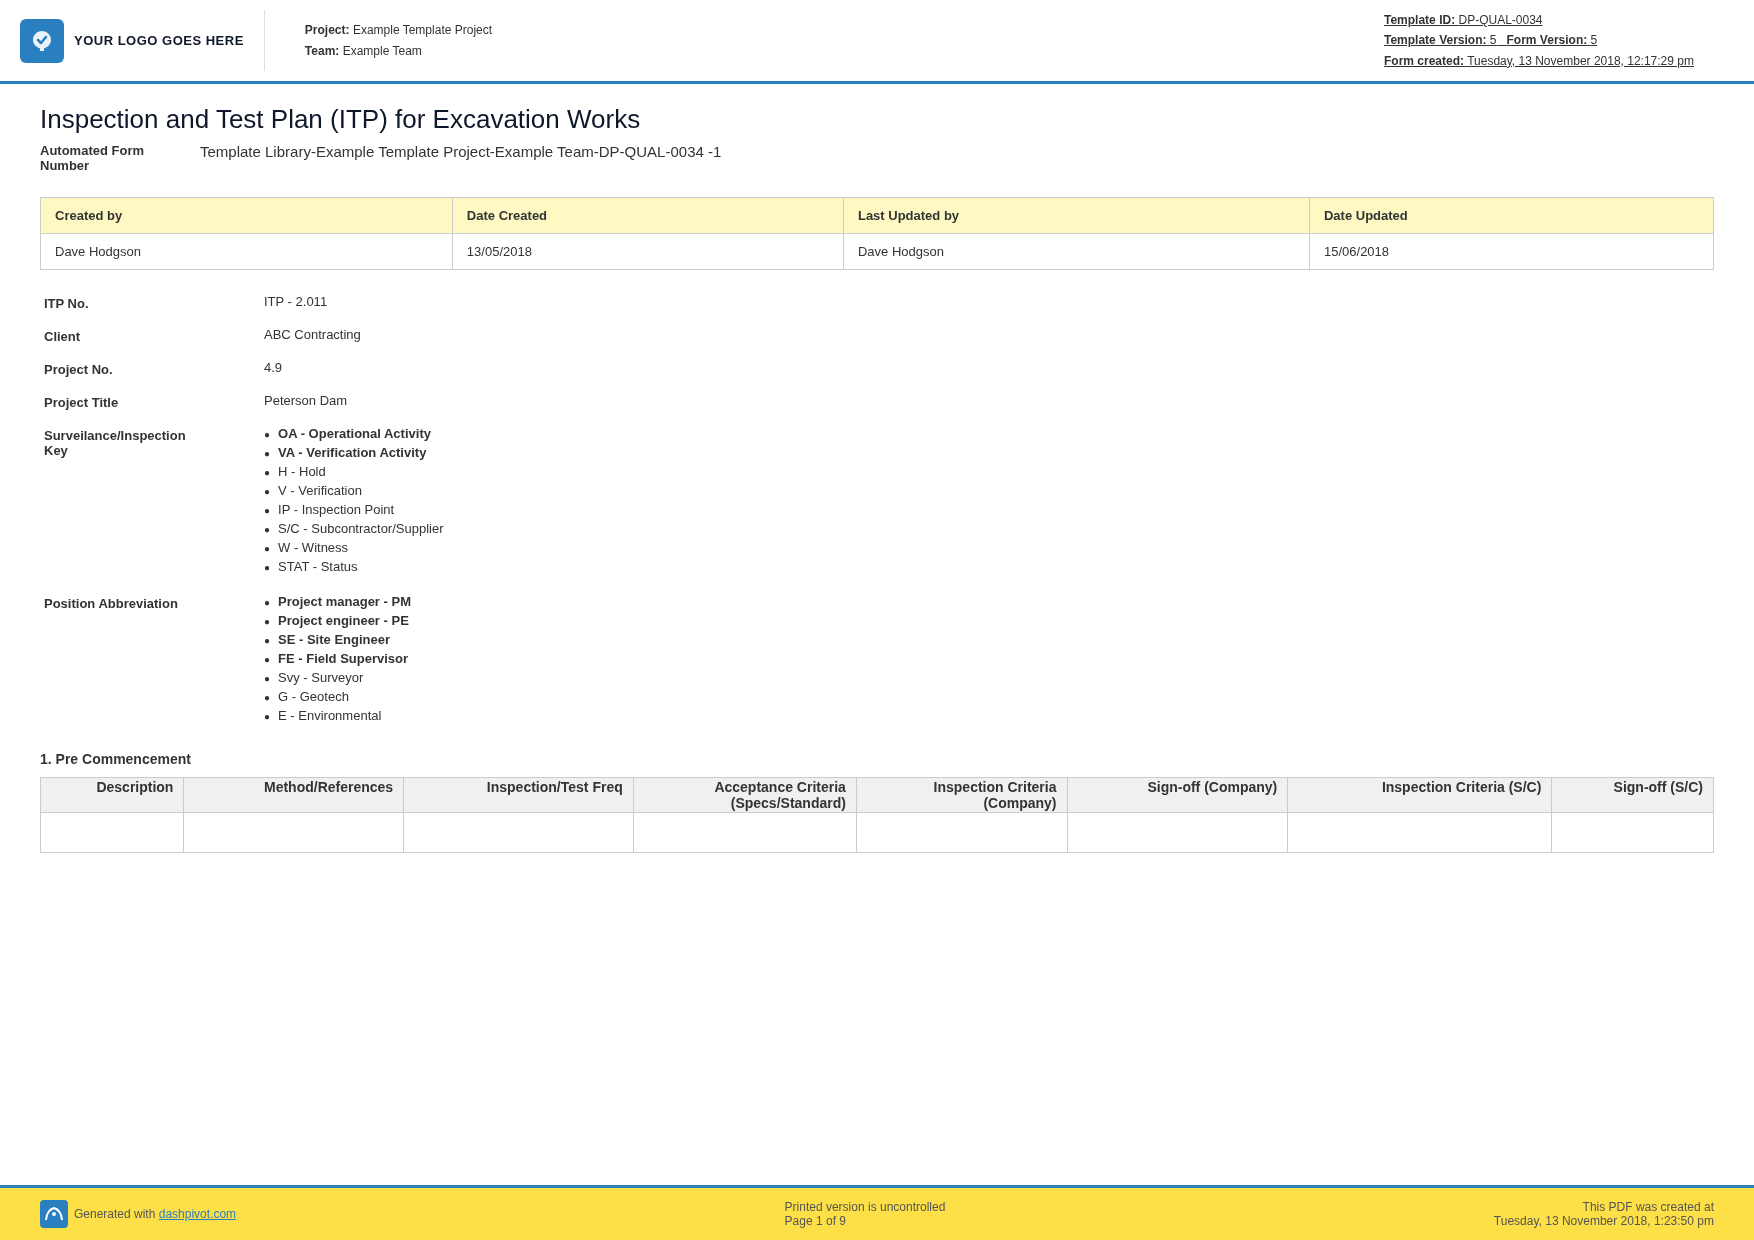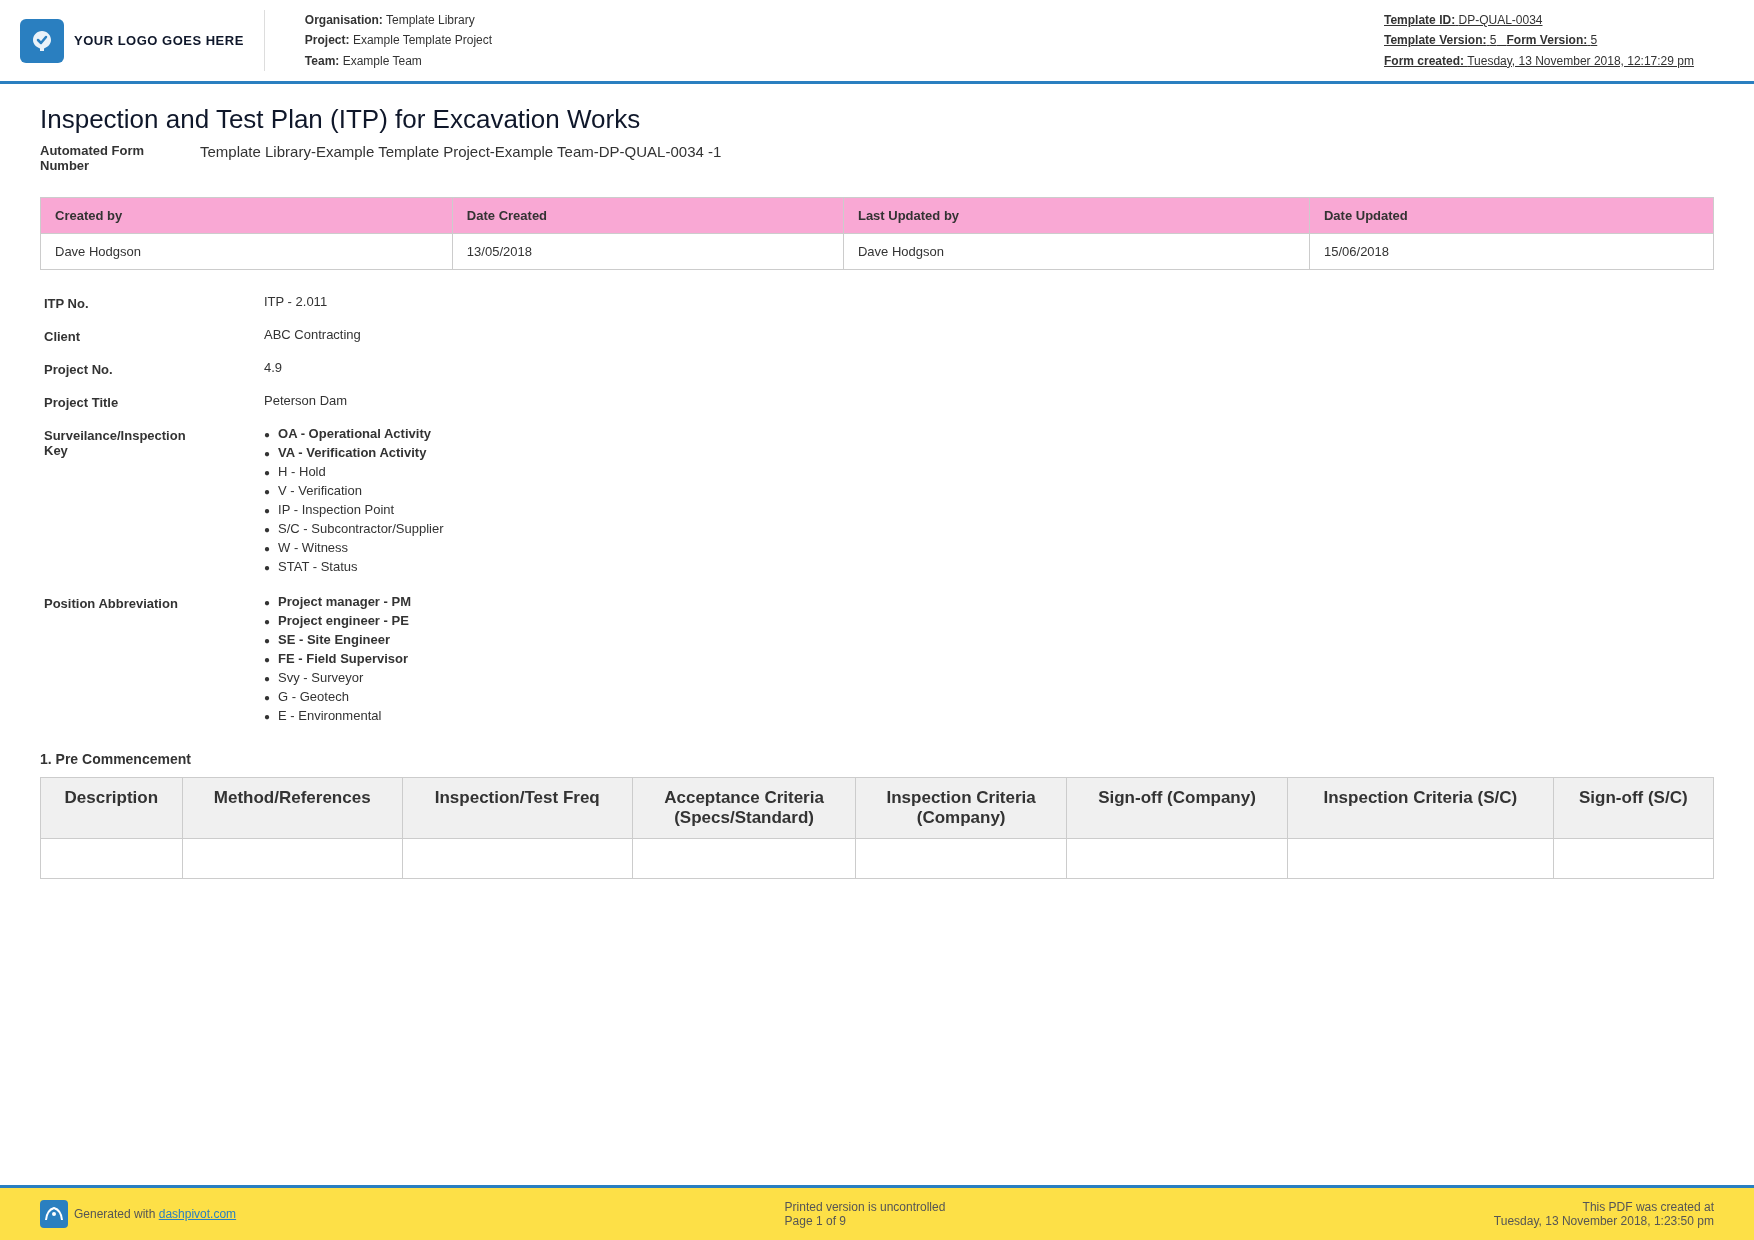--- a/index.html
+++ b/index.html
@@ -96,21 +96,21 @@
     }
 
     
     .info-table {
       width: 100%;
       border-collapse: collapse;
       border: 1px solid #ccc;
       margin-bottom: 24px;
     }
     .info-table th {
-      background: #f9a8d4;
+      background: #fef9c3;
       border: 1px solid #ccc;
       padding: 10px 14px;
       font-weight: bold;
       font-size: 13px;
       text-align: left;
     }
     .info-table td {
       border: 1px solid #ccc;
       padding: 10px 14px;
       font-size: 13px;
@@ -163,24 +163,24 @@
     
     .data-table {
       width: 100%;
       border-collapse: collapse;
       border: 1px solid #ccc;
       margin-bottom: 16px;
     }
     .data-table th {
       background: #f0f0f0;
       border: 1px solid #ccc;
-      padding: 10px 10px;
-      font-size: 17px;
-      font-weight: bold;
-      text-align: center;
+      padding: 1px 10px;
+      font-size: 14px;
+      font-weight: bold;
+      text-align: right;
       vertical-align: top;
     }
     .data-table td {
       border: 1px solid #ccc;
       padding: 10px 10px;
       font-size: 12px;
       vertical-align: top;
       min-height: 40px;
     }
 
@@ -230,24 +230,20 @@
   <div class="header-logo">
     <div class="logo-icon">
       <svg viewBox="0 0 28 28" fill="none" xmlns="http://www.w3.org/2000/svg">
         <path d="M14 4 C9 4 5 8 5 13 C5 17 8 20 12 21.5 L12 24 L16 24 L16 21.5 C20 20 23 17 23 13 C23 8 19 4 14 4Z" fill="white" opacity="0.9"></path>
         <path d="M10 13 L13 16 L18 10" stroke="#2a7fc0" stroke-width="2.5" stroke-linecap="round" stroke-linejoin="round" fill="none"></path>
       </svg>
     </div>
     <span class="logo-text">YOUR LOGO GOES HERE</span>
   </div>
   <div class="header-center">
-    <p>
-      <strong>Organisation:</strong>
-      <span>Template Library</span>
-    </p>
     <p>
       <strong>Project:</strong>
       <span>Example Template Project</span>
     </p>
     <p>
       <strong>Team:</strong>
       <span>Example Team</span>
     </p>
   </div>
   <div class="header-right">

